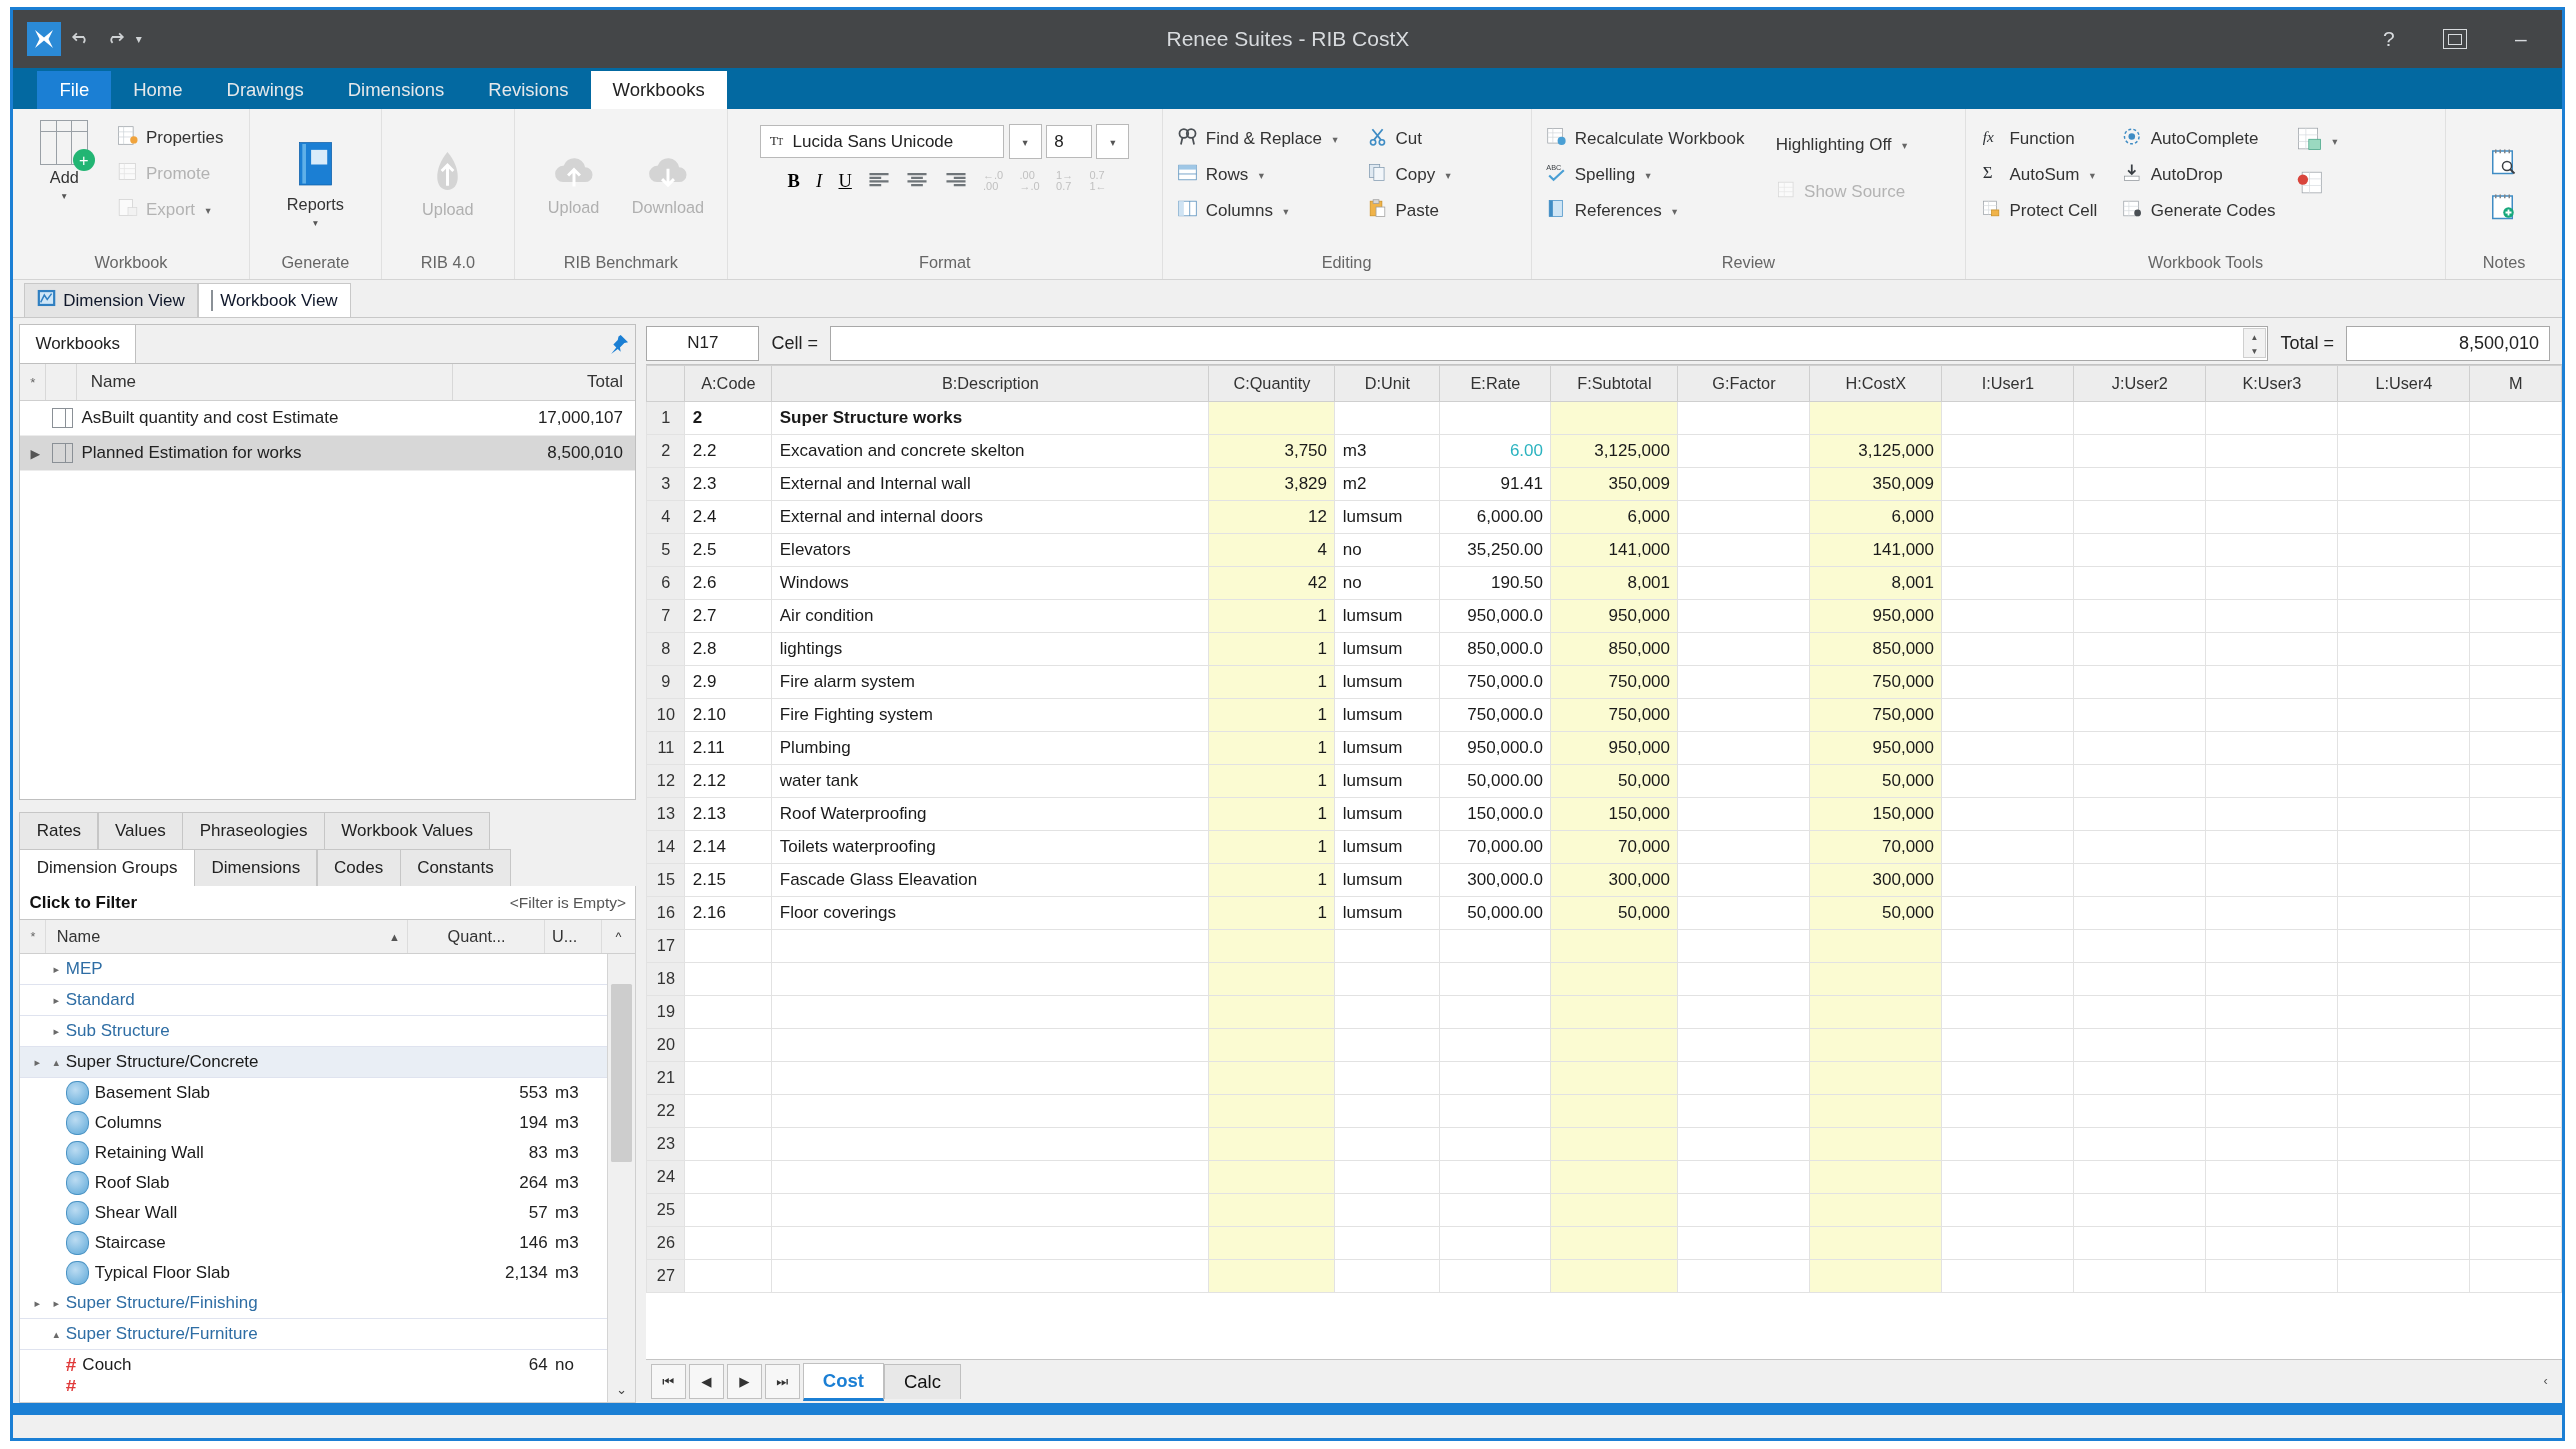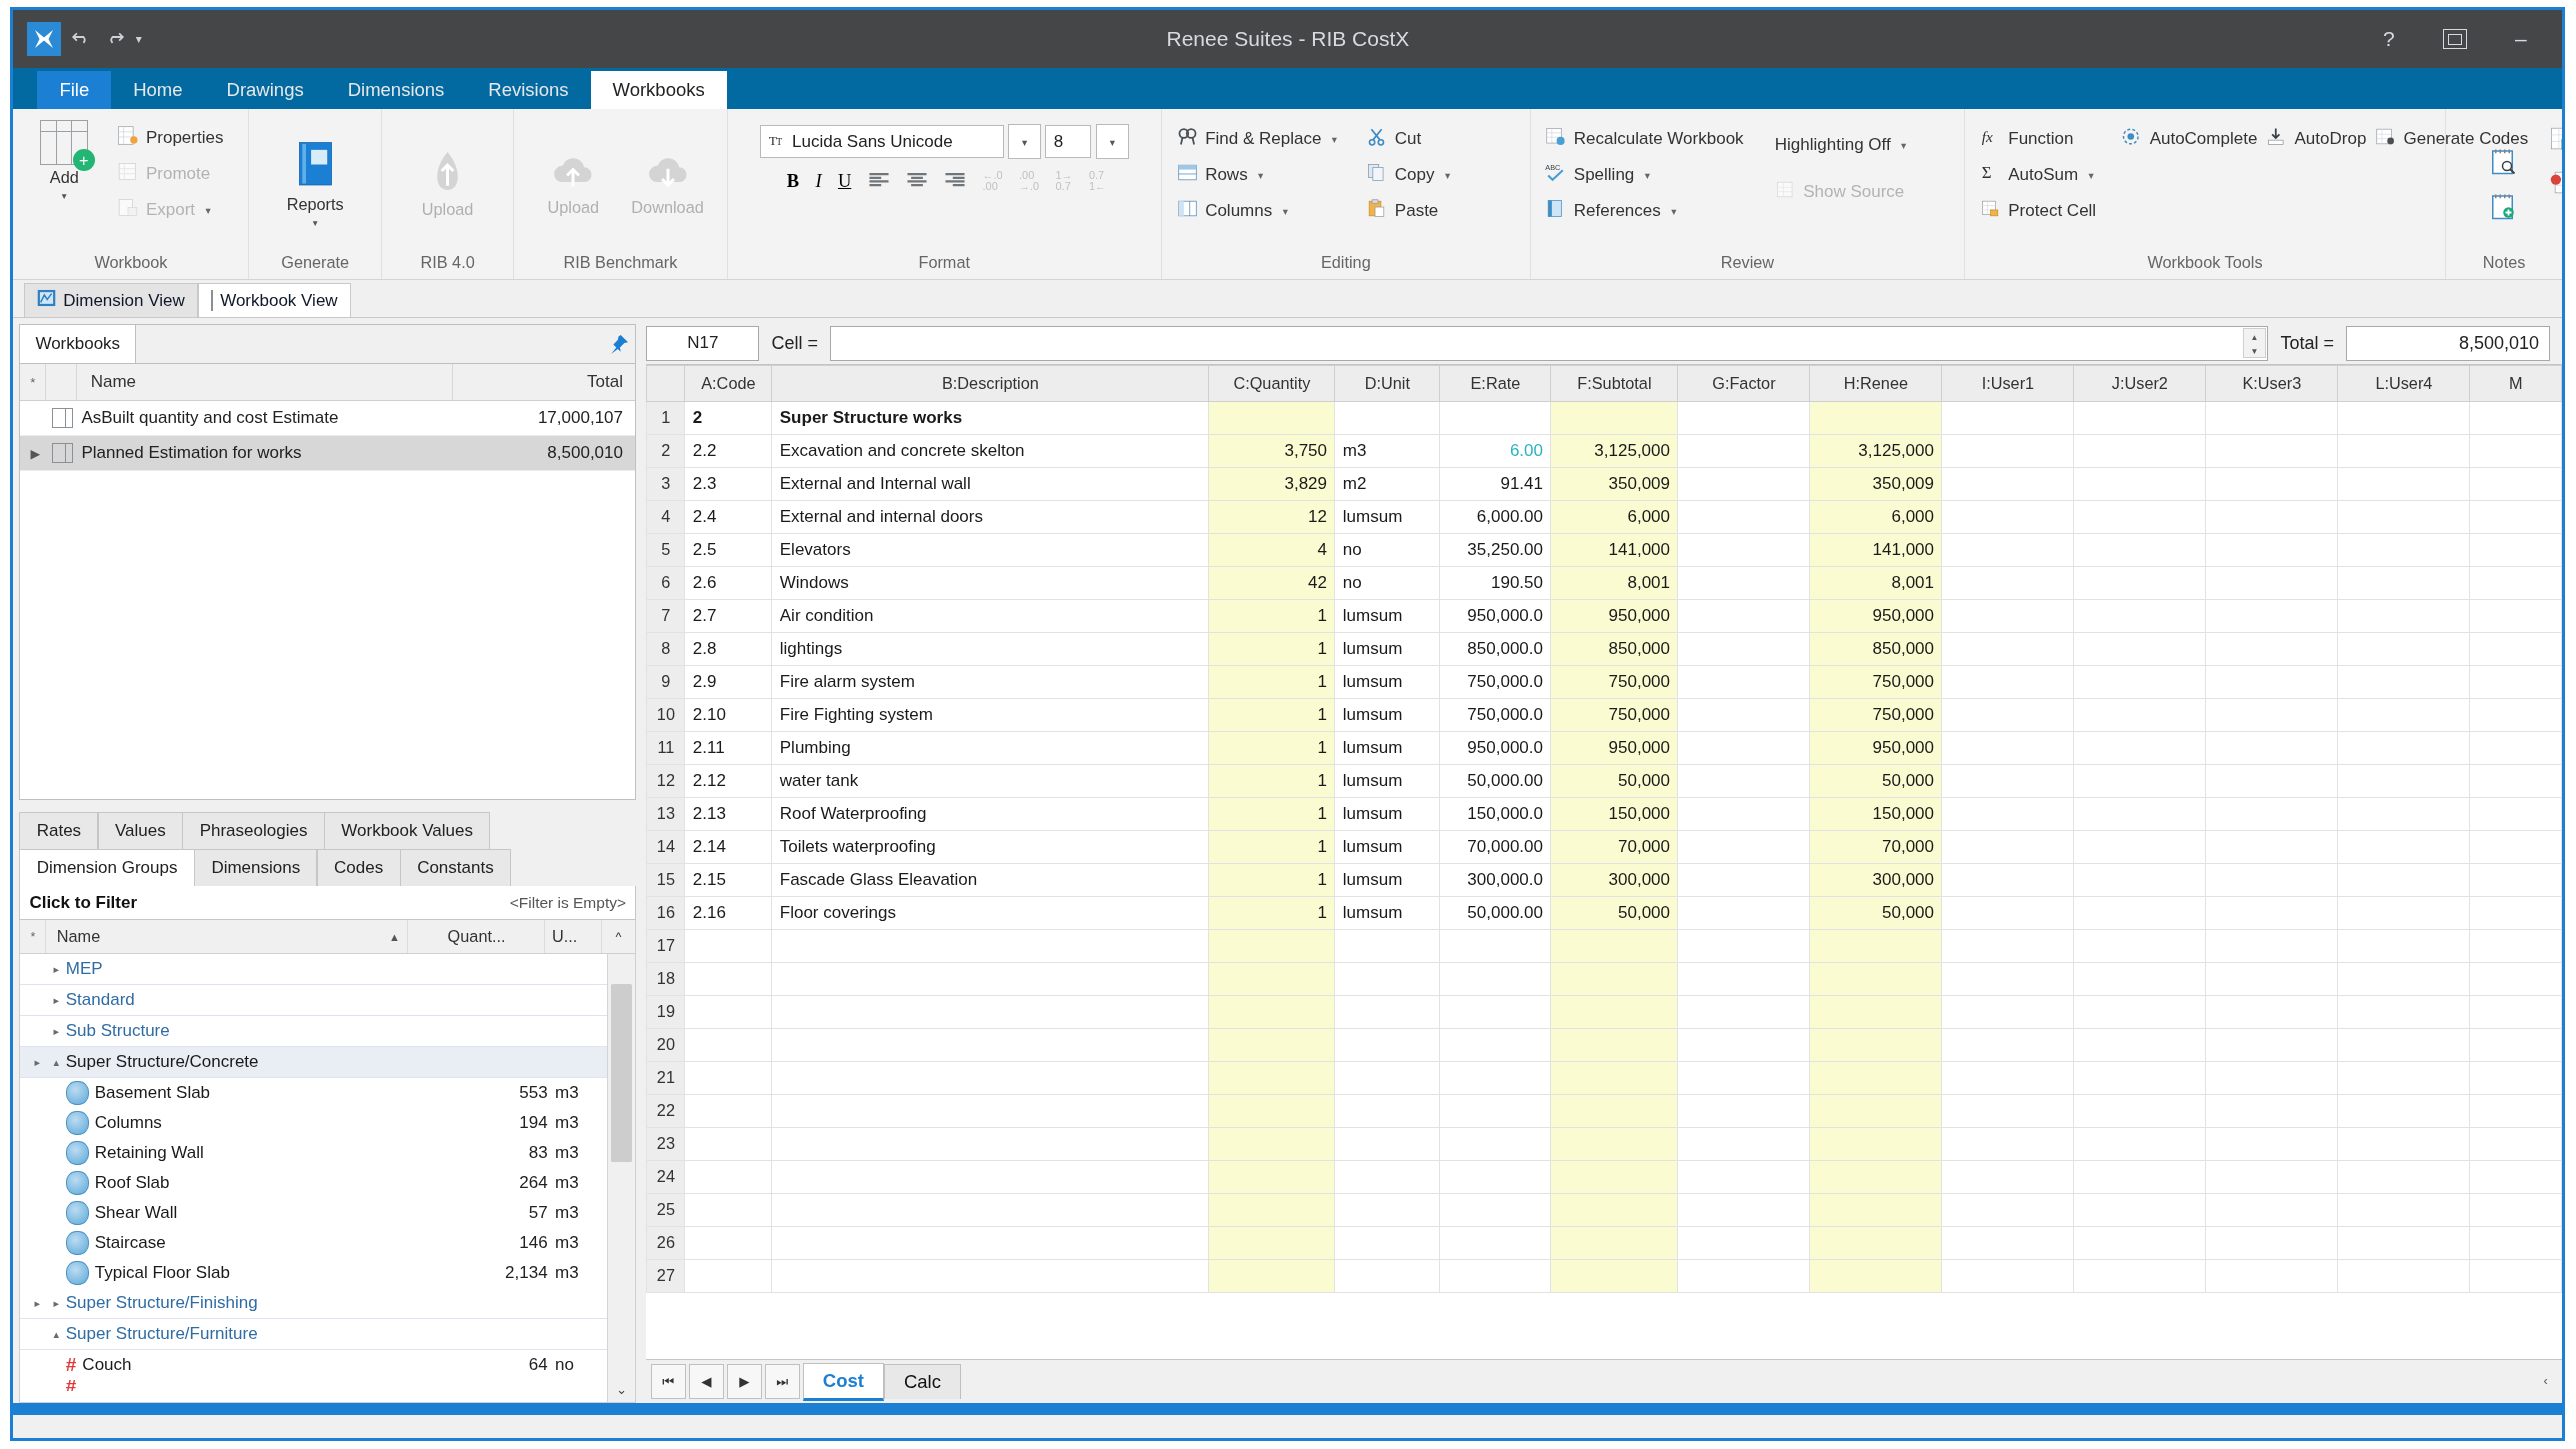--- a/index.html
+++ b/index.html
@@ -438,21 +438,21 @@
           </div>
           <div class="smallitem">
             <span class="ic"><svg width="21" height="19" viewBox="0 0 28 26">
                   <rect x="3" y="3" width="18" height="18" fill="#fff" stroke="#9aa0a6"></rect>
                   <path d="M3 9h18M3 15h18M10 3v18" stroke="#d7dce0"></path>
                   <rect x="14" y="15" width="10" height="8" fill="#f0b349" stroke="#c98e22"></rect>
                 </svg></span>
             <span>Protect Cell</span>
           </div>
         </div>
-        <div style="display:flex;flex-direction:row;padding-left:13.3px">
+        <div style="display:flex;flex-direction:column;padding-left:13.3px">
           <div class="smallitem">
             <span class="ic"><svg width="21" height="19" viewBox="0 0 28 26">
                   <circle cx="13" cy="13" r="10" fill="none" stroke="#3f8cc4" stroke-width="2" stroke-dasharray="4 3"></circle>
                   <circle cx="13" cy="13" r="4.5" fill="#3f8cc4"></circle>
                 </svg></span>
             <span>AutoComplete</span>
           </div>
           <div class="smallitem">
             <span class="ic"><svg width="21" height="19" viewBox="0 0 28 26">
                   <path d="M13 2v12M8 10l5 5 5-5" stroke="#3a3f44" stroke-width="2.4" fill="none"></path>
@@ -749,21 +749,21 @@
           <thead>
             <tr>
               <th></th>
               <th>A:Code</th>
               <th>B:Description</th>
               <th>C:Quantity</th>
               <th>D:Unit</th>
               <th>E:Rate</th>
               <th>F:Subtotal</th>
               <th>G:Factor</th>
-              <th>H:Renee</th>
+              <th>H:CostX</th>
               <th>I:User1</th>
               <th>J:User2</th>
               <th>K:User3</th>
               <th>L:User4</th>
               <th>M</th>
             </tr>
           </thead>
           <tbody id="sheet-body">
               <tr>
                 <td class="rh">1</td>

